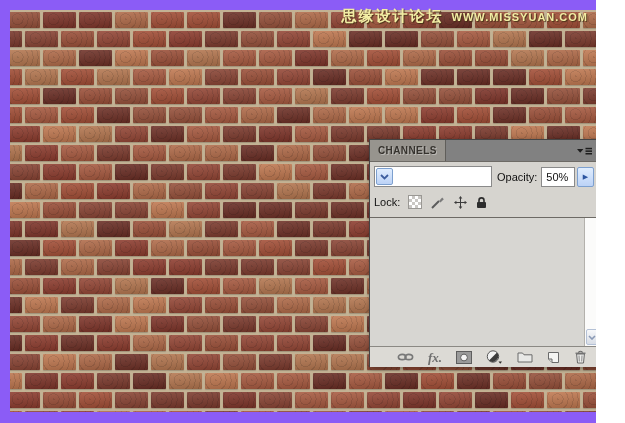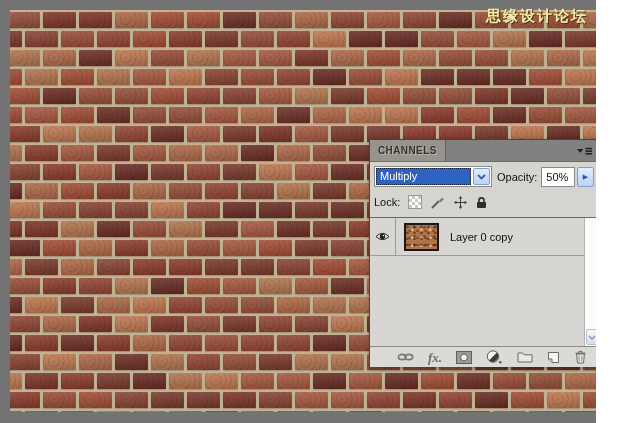--- a/index.html
+++ b/index.html
@@ -1,16 +1,16 @@
 <!DOCTYPE html>
 <html><head>
 <meta charset="utf-8">
 <style>
   html,body{margin:0;padding:0;background:#ffffff;}
-  .stage{position:relative;width:596px;height:423px;background:#737373;overflow:hidden;
+  .stage{position:relative;width:596px;height:423px;background:#8b5cf6;overflow:hidden;
          font-family:"Liberation Sans","DejaVu Sans",sans-serif;}
 
   
   #brickwall{position:absolute;left:10px;top:10px;width:602px;height:402px;
              background:#c3b294;overflow:hidden;}
   .brick{position:absolute;border-radius:1px;
          background-image:linear-gradient(175deg, rgba(255,255,255,.12), rgba(0,0,0,.16)),
            repeating-radial-gradient(circle at 32% 45%, rgba(0,0,0,.12) 0 1px, transparent 1px 5px);
          box-shadow:0 1px 1px rgba(0,0,0,.18);}
 
@@ -475,41 +475,41 @@
       <div class="brick" style="left: 411px; top: 401px; width: 33px; height: 16px; background-color: rgb(138, 68, 52);"></div>
       <div class="brick" style="left: 447px; top: 401px; width: 33px; height: 16px; background-color: rgb(124, 58, 45);"></div>
       <div class="brick" style="left: 483px; top: 401px; width: 33px; height: 16px; background-color: rgb(155, 79, 56);"></div>
       <div class="brick" style="left: 519px; top: 401px; width: 33px; height: 16px; background-color: rgb(138, 68, 52);"></div>
       <div class="brick" style="left: 555px; top: 401px; width: 33px; height: 16px; background-color: rgb(124, 58, 45);"></div>
       <div class="brick" style="left: 591px; top: 401px; width: 33px; height: 16px; background-color: rgb(192, 120, 80);"></div>
     </div>
 
   <div class="watermark">
     <span class="cn">思缘设计论坛</span>
+    <span class="url">WWW.MISSYUAN.COM</span>
   </div>
 
   <div class="panel">
 
     <div class="tabbar">
       <div class="tab inactive">CHANNELS</div>
       <div class="spacer"></div>
       <div class="panel-menu">
         <svg width="17" height="10" viewBox="0 0 17 10">
           <path d="M1 3 l3.2 3.8 L7.4 3 Z" fill="#1d1d1d"></path>
           <rect x="9.5" y="1.8" width="6.5" height="1.5" fill="#1d1d1d"></rect>
           <rect x="9.5" y="4.4" width="6.5" height="1.5" fill="#1d1d1d"></rect>
           <rect x="9.5" y="7.0" width="6.5" height="1.5" fill="#1d1d1d"></rect>
         </svg>
       </div>
     </div>
 
     <div class="controls">
       <div class="row1">
         <div class="combo">
-          <div class="combo-sel">Multiply</div>
           <div class="xp-btn">
             <svg width="9" height="6" viewBox="0 0 9 6">
               <path d="M1 1 l3.5 3.5 L8 1" fill="none" stroke="#3e5e9e" stroke-width="1.8"></path>
             </svg>
           </div>
         </div>
         <span class="lbl opacity-label">Opacity:</span>
         <div class="field">
           <span>50%</span>
         </div>
@@ -539,31 +539,20 @@
           <svg width="11" height="13" viewBox="0 0 11 13">
             <path d="M3 6 V4.4 a2.5 2.5 0 0 1 5 0 V6" fill="none" stroke="#2d2d2d" stroke-width="1.6"></path>
             <rect x="1" y="6" width="9" height="6" rx="1" fill="#2d2d2d"></rect>
           </svg>
         </div>
       </div>
     </div>
 
     <div class="list">
 
-      <div class="layer-row">
-        <div class="eye-cell">
-          <svg width="15" height="11" viewBox="0 0 15 11">
-            <path d="M1 5.5 Q7.5 -0.8 14 5.5 Q7.5 11.8 1 5.5 Z" fill="#ececec" stroke="#1f1f1f"></path>
-            <circle cx="7.5" cy="5.5" r="2.7" fill="#1f1f1f"></circle>
-            <circle cx="8.4" cy="4.6" r="0.8" fill="#e8e8e8"></circle>
-          </svg>
-        </div>
-        <div class="thumb"></div>
-        <span class="layer-name">Layer 0 copy</span>
-      </div>
 
 
       <div class="vscroll">
         <div class="vscroll-btn">
           <svg width="8" height="5" viewBox="0 0 8 5">
             <path d="M1 1 l3 3 3-3" fill="none" stroke="#8a9ab6" stroke-width="1.6"></path>
           </svg>
         </div>
       </div>
     </div>

